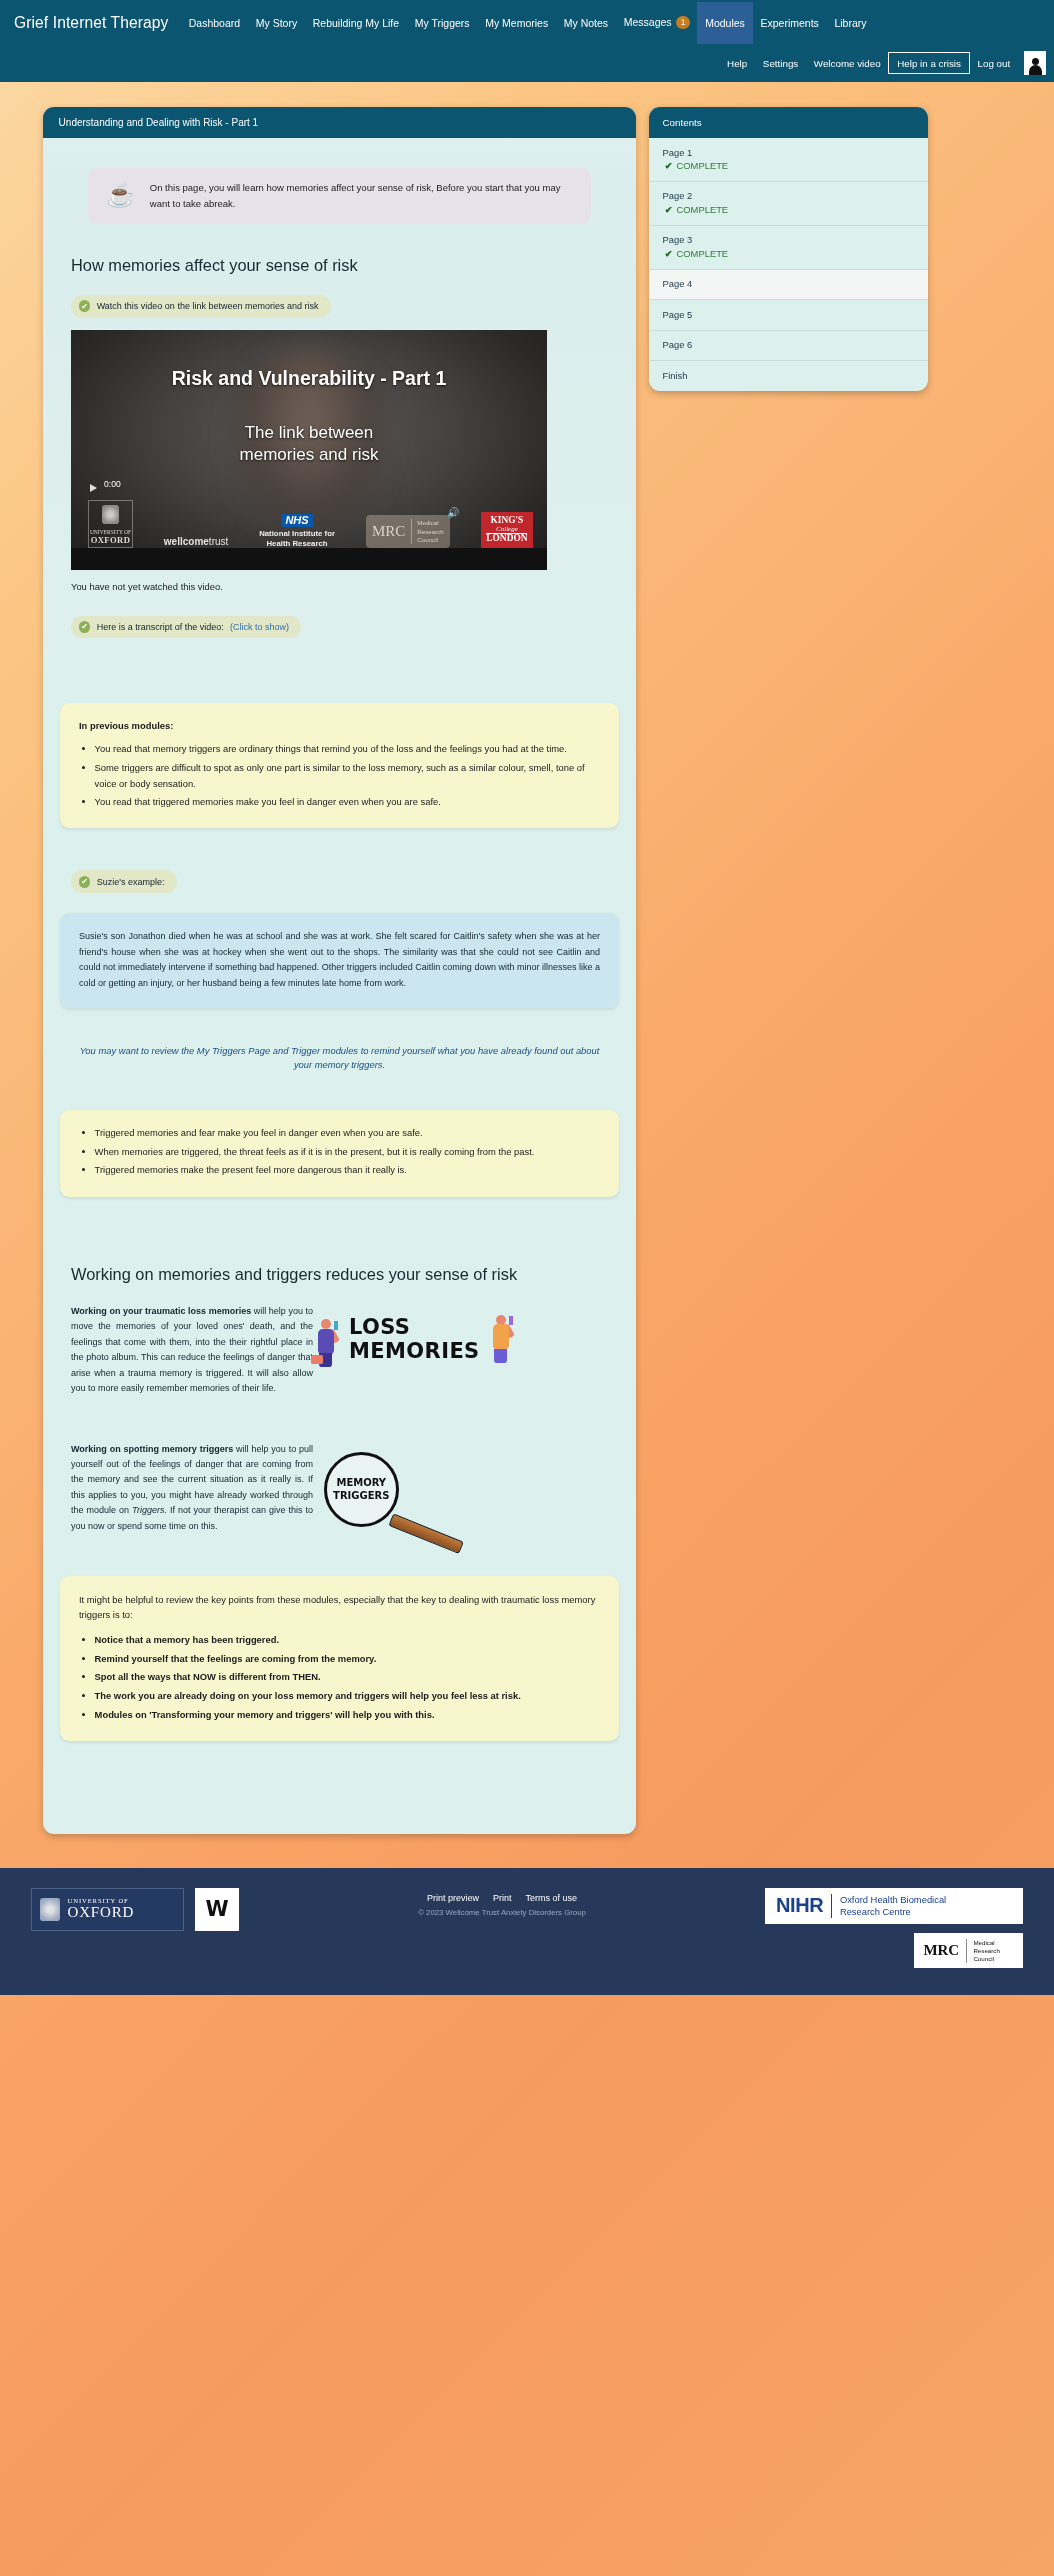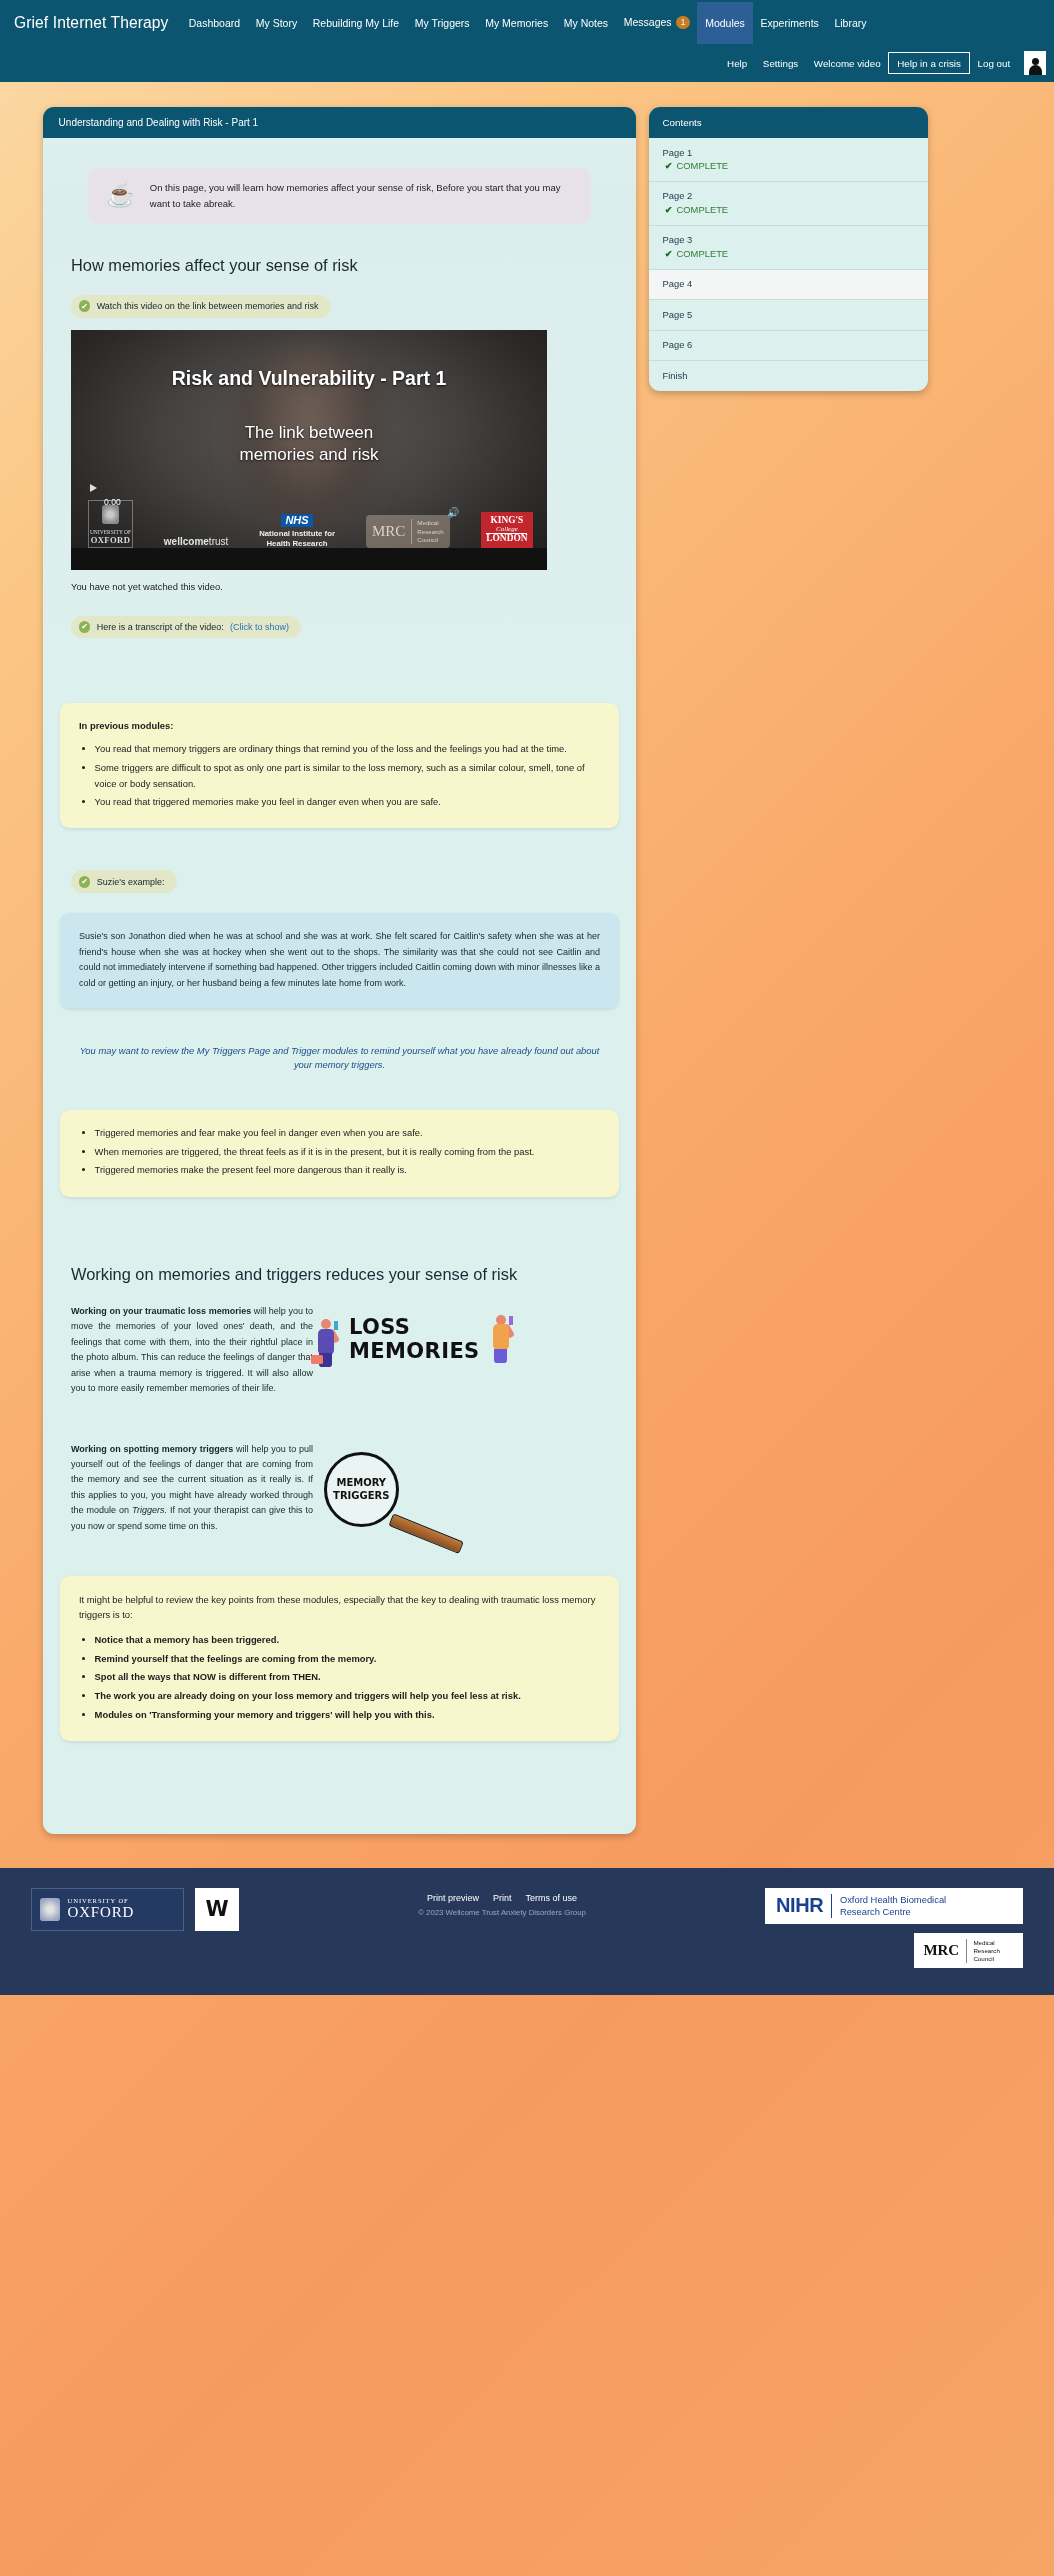--- a/index.html
+++ b/index.html
@@ -283,21 +283,21 @@
     height: 22px;
     background: #111;
   }
   .vprogress {
     position: absolute;
     bottom: 19px; left: 14px; right: 11px;
     height: 2.3px; background: rgba(255,255,255,.45);
   }
   .vtime {
     position: absolute;
-    bottom: 63px; left: 33px;
+    bottom: 81px; left: 33px;
     color: #fff; font-size: 8.6px;
   }
   .vplay {
     position: absolute;
     bottom: 78px; left: 19px;
     width: 0; height: 0;
     border-left: 7px solid rgba(255,255,255,.85);
     border-top: 4.7px solid transparent;
     border-bottom: 4.7px solid transparent;
   }

